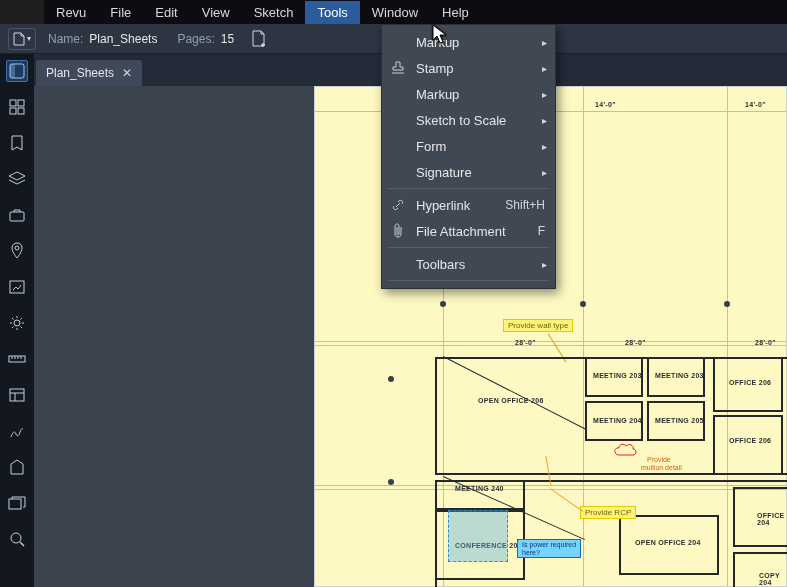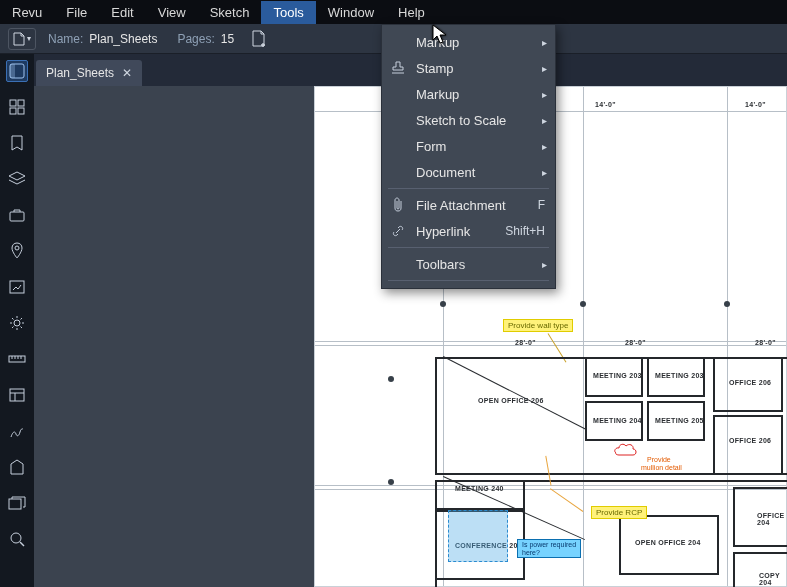--- a/index.html
+++ b/index.html
@@ -1,19 +1,19 @@
 <!DOCTYPE html>
 <html><head>
 <meta charset="utf-8">
 <style>
 * { margin: 0; padding: 0; box-sizing: border-box; font-family: -apple-system, "Segoe UI", Arial, sans-serif; }
 body { width: 787px; height: 587px; background: #1e1e1e; overflow: hidden; position: relative; }
 
 
-.menubar { height: 24px; background: #0b0d12; display: flex; align-items: center; color: #d8d8d8; font-size: 13px; }
+.menubar { height: 24px; background: #0b0d12; display: flex; align-items: center; color: #d8d8d8; font-size: 13px; margin-left: 44px; }
 .menubar .menu-item { padding: 4px 12px; cursor: pointer; }
 .menubar .menu-item.active { background: #2a5b9c; color: #fff; }
 
 
 .subtoolbar { height: 30px; background: #2d3542; display: flex; align-items: center; color: #e0e0e0; font-size: 12px; padding-left: 8px; gap: 6px; border-bottom: 1px solid #1a1f28; }
 .doc-btn { width: 28px; height: 22px; border: 1px solid #4d5562; border-radius: 3px; display: flex; align-items: center; justify-content: center; gap: 2px; cursor: pointer; }
 .doc-btn svg { width: 12px; height: 14px; }
 .sub-label { color: #8ea0b5; margin-left: 6px; }
 .sub-value { color: #e6e6e6; margin-right: 8px; }
 .add-page { width: 22px; height: 22px; display:flex; align-items:center; justify-content:center; cursor:pointer; }
@@ -23,21 +23,21 @@
 .left-icons { width: 34px; background: #131820; display: flex; flex-direction: column; align-items: center; padding-top: 6px; gap: 14px; }
 .left-icons .licon { width: 22px; height: 22px; display:flex; align-items:center; justify-content:center; color:#c5cedb; cursor:pointer; }
 .left-icons .licon.active { background:#1e3a60; border:1px solid #3b70b5; border-radius:2px; }
 
 .tabstrip { height: 32px; background: #232a38; display:flex; align-items:flex-end; }
 .tab { height: 26px; background: #40495a; color: #e6e6e6; font-size: 12px; padding: 5px 10px; display:flex; align-items:center; gap:8px; border-top-left-radius:3px; border-top-right-radius:3px; margin-left:2px; cursor:pointer;}
 .tab .close-x { color:#cfd6e0; font-size:12px; cursor:pointer; }
 
 .main-col { flex:1; display:flex; flex-direction:column; }
 .doc-area { flex:1; background:#3b434f; position:relative; overflow:hidden; }
-.paper { position:absolute; left:280px; top:0; right:0; bottom:0; background:#ffffff; border:1px solid #c9d0d7; }
+.paper { position:absolute; left:280px; top:0; right:0; bottom:0; background:#fef9c3; border:1px solid #c9d0d7; }
 
 
 .paper .grid { position:absolute; left:0; right:0; height:1px; background:#b7bfc7; }
 .paper .vline { position:absolute; top:0; bottom:0; width:1px; background:#b7bfc7; }
 .paper .room { position:absolute; border:2px solid #24272b; background:transparent; }
 .paper .lbl { position:absolute; font-size:7px; color:#2a2d31; font-weight:600; letter-spacing:0.3px; }
 .paper .callout { position:absolute; font-size:8px; padding:1px 4px; }
 .paper .callout.yellow { background:#fff27a; color:#6a6a00; border:1px solid #e0cc00;}
 .paper .callout.orange { color:#e35a00; }
 .paper .callout.blue { background:#77d3ff; color:#083a6e; border:1px solid #0b6fb0; }
@@ -249,21 +249,21 @@
         <div class="room" style="left:304px; top:428px; width:100px; height:60px"></div>
         <div class="room" style="left:418px; top:400px; width:80px; height:60px; border-right:none"></div>
         <div class="room" style="left:418px; top:465px; width:80px; height:45px; border-right:none; border-bottom:none"></div>
 
         <span class="lbl" style="left:140px; top:398px">MEETING  240</span>
         <span class="lbl" style="left:140px; top:455px">CONFERENCE  203</span>
         <span class="lbl" style="left:320px; top:452px">OPEN OFFICE  204</span>
         <span class="lbl" style="left:442px; top:425px">OFFICE  204</span>
         <span class="lbl" style="left:444px; top:485px">COPY  204</span>
 
-        <div class="callout yellow" style="left:276px; top:419px">Provide RCP</div>
+        <div class="callout yellow" style="left:265px; top:419px">Provide RCP</div>
         <div class="arrow-line" style="left:268px; top:424px; width:40px; transform:rotate(215deg)"></div>
         <div class="arrow-line" style="left:236px; top:398px; width:30px; transform:rotate(260deg)"></div>
 
         <div class="blue-zone" style="left:133px; top:423px; width:60px; height:52px"></div>
         <div class="callout blue" style="left:202px; top:452px; font-size:7px; line-height:1.1">
           <span>Is power required</span><br>
           <span>here?</span>
         </div>
       </div>
     </div>
@@ -290,41 +290,41 @@
     </div>
   <div class="drow">
       <span>Sketch to Scale</span>
       <span class="arrow-r">▸</span>
     </div>
   <div class="drow">
       <span>Form</span>
       <span class="arrow-r">▸</span>
     </div>
   <div class="drow">
-      <span>Document</span>
+      <span>Signature</span>
       <span class="arrow-r">▸</span>
     </div>
   <div class="sep"></div>
+  <div class="drow">
+    <span class="dicon">
+        <svg width="14" height="14" viewBox="0 0 14 14">
+          <path fill="none" stroke="#c5cedb" d="M5 9l4-4 M3 8c-2 2 1 5 3 3l1-1 M11 6c2-2-1-5-3-3L7 4"></path>
+        </svg>
+      </span>
+    <span>Hyperlink</span>
+    <span class="shortcut">Shift+H</span>
+  </div>
   <div class="drow">
     <span class="dicon">
         <svg width="12" height="16" viewBox="0 0 12 16">
           <path fill="none" stroke="#c5cedb" d="M9 4v7c0 2-1 3-3 3s-3-1-3-3V3c0-1 1-2 2-2s2 1 2 2v8c0 .6-.4 1-1 1s-1-.4-1-1V4"></path>
         </svg>
       </span>
     <span>File Attachment</span>
     <span class="shortcut">F</span>
-  </div>
-  <div class="drow">
-    <span class="dicon">
-        <svg width="14" height="14" viewBox="0 0 14 14">
-          <path fill="none" stroke="#c5cedb" d="M5 9l4-4 M3 8c-2 2 1 5 3 3l1-1 M11 6c2-2-1-5-3-3L7 4"></path>
-        </svg>
-      </span>
-    <span>Hyperlink</span>
-    <span class="shortcut">Shift+H</span>
   </div>
   <div class="sep"></div>
   <div class="drow">
       <span>Toolbars</span>
       <span class="arrow-r">▸</span>
     </div>
   <div class="sep"></div>
 </div>
 
 <div class="cursor">

